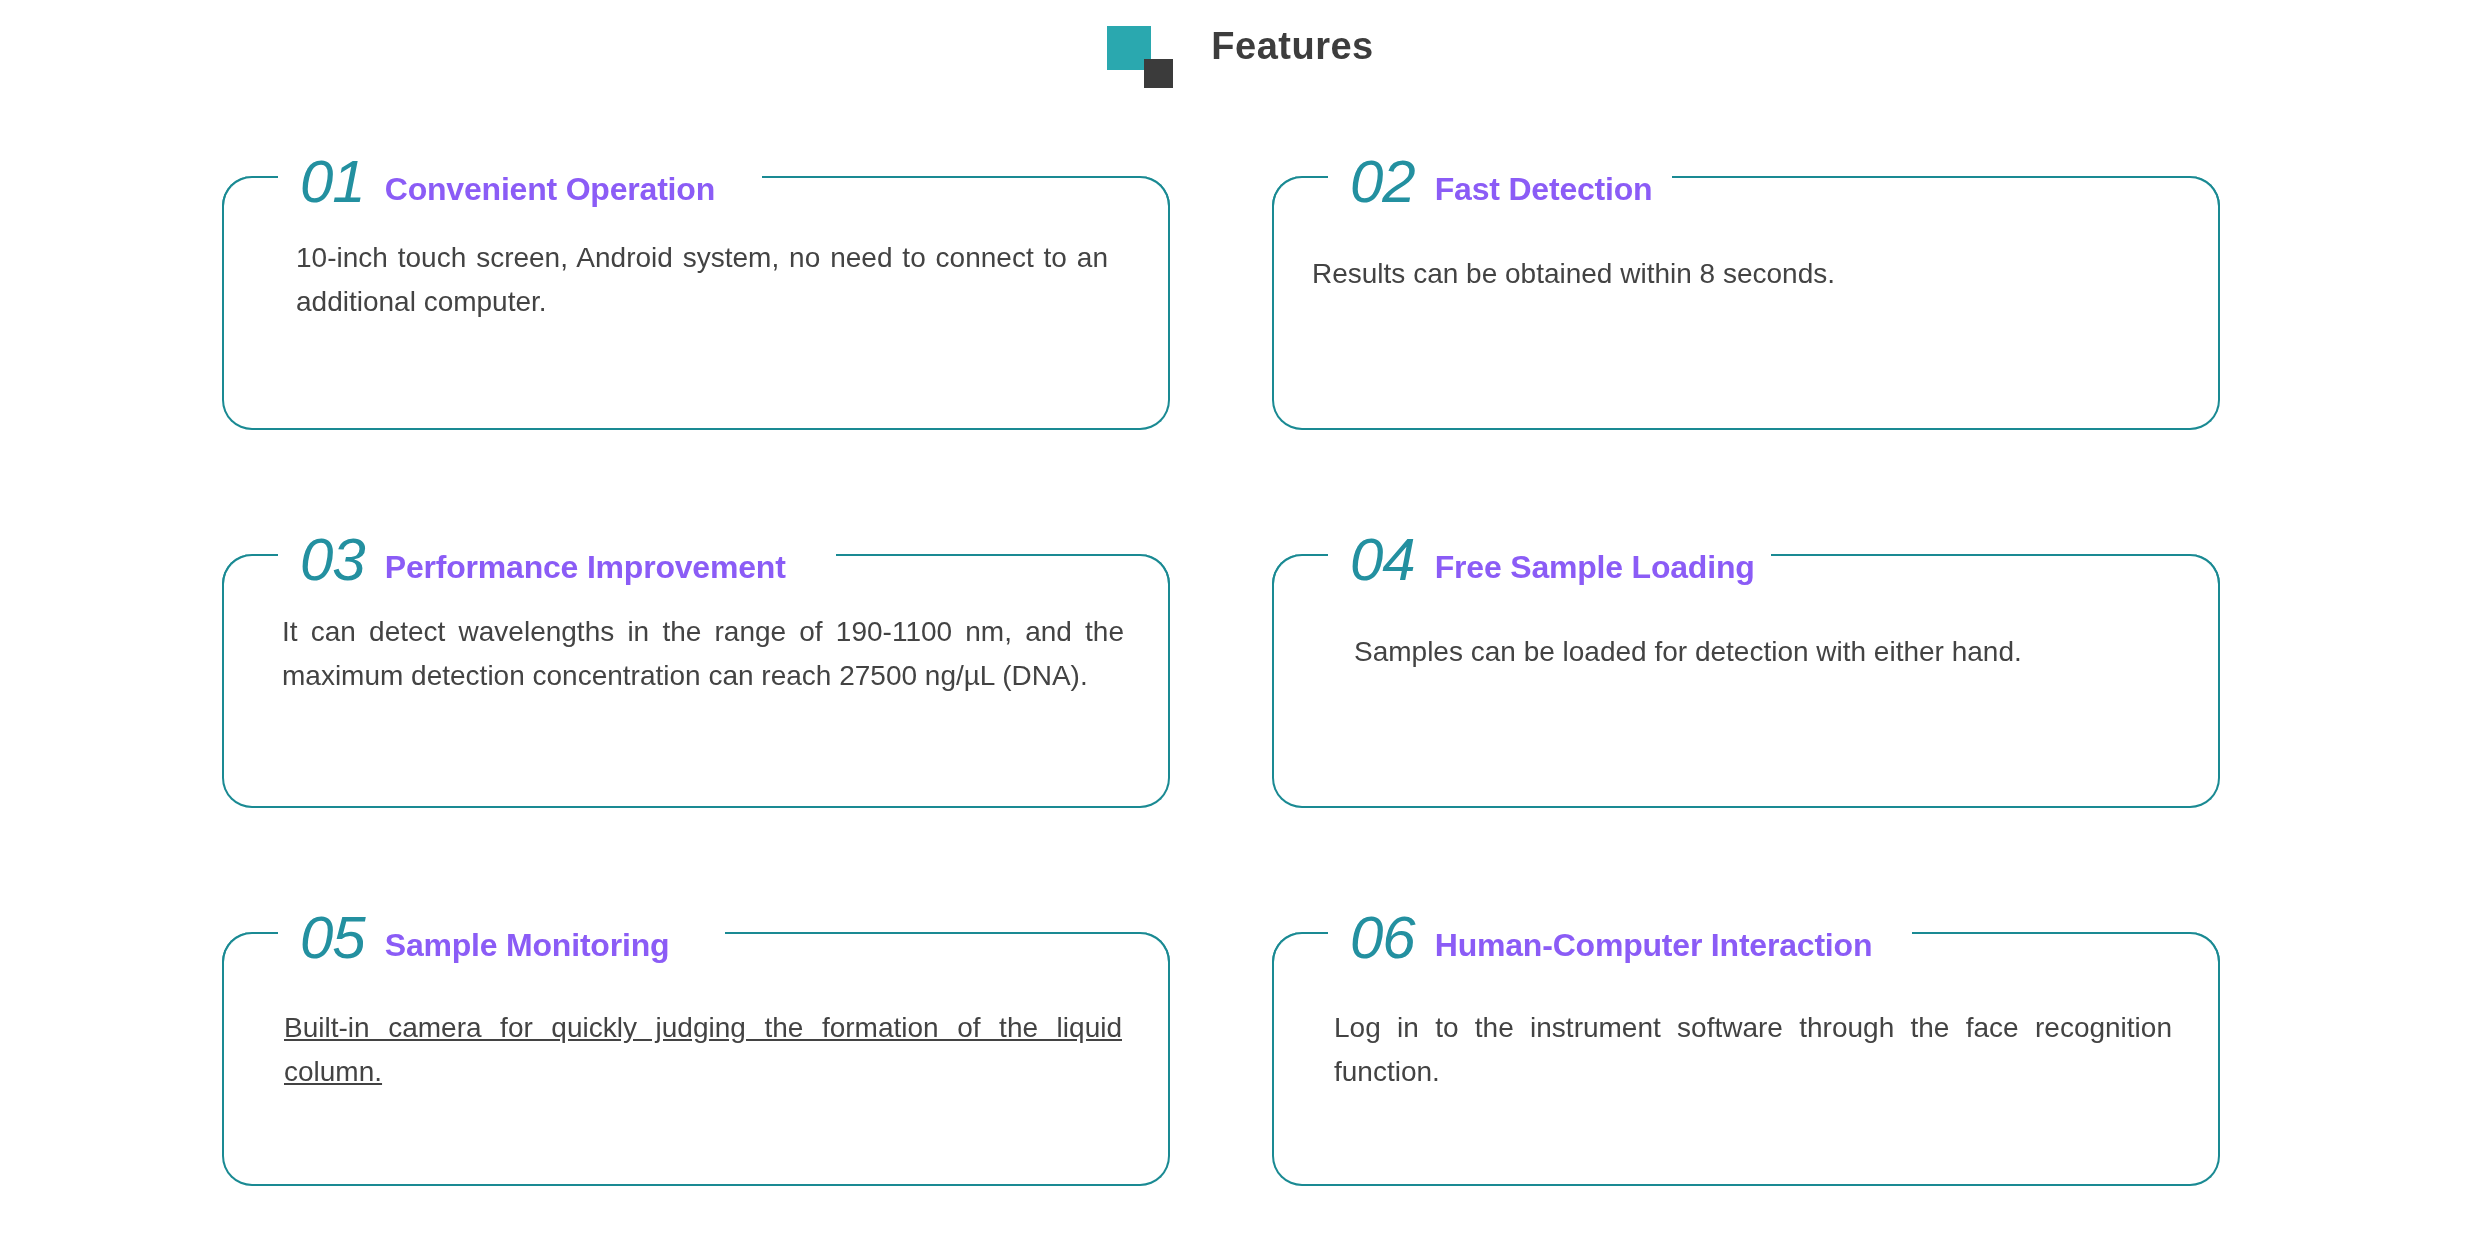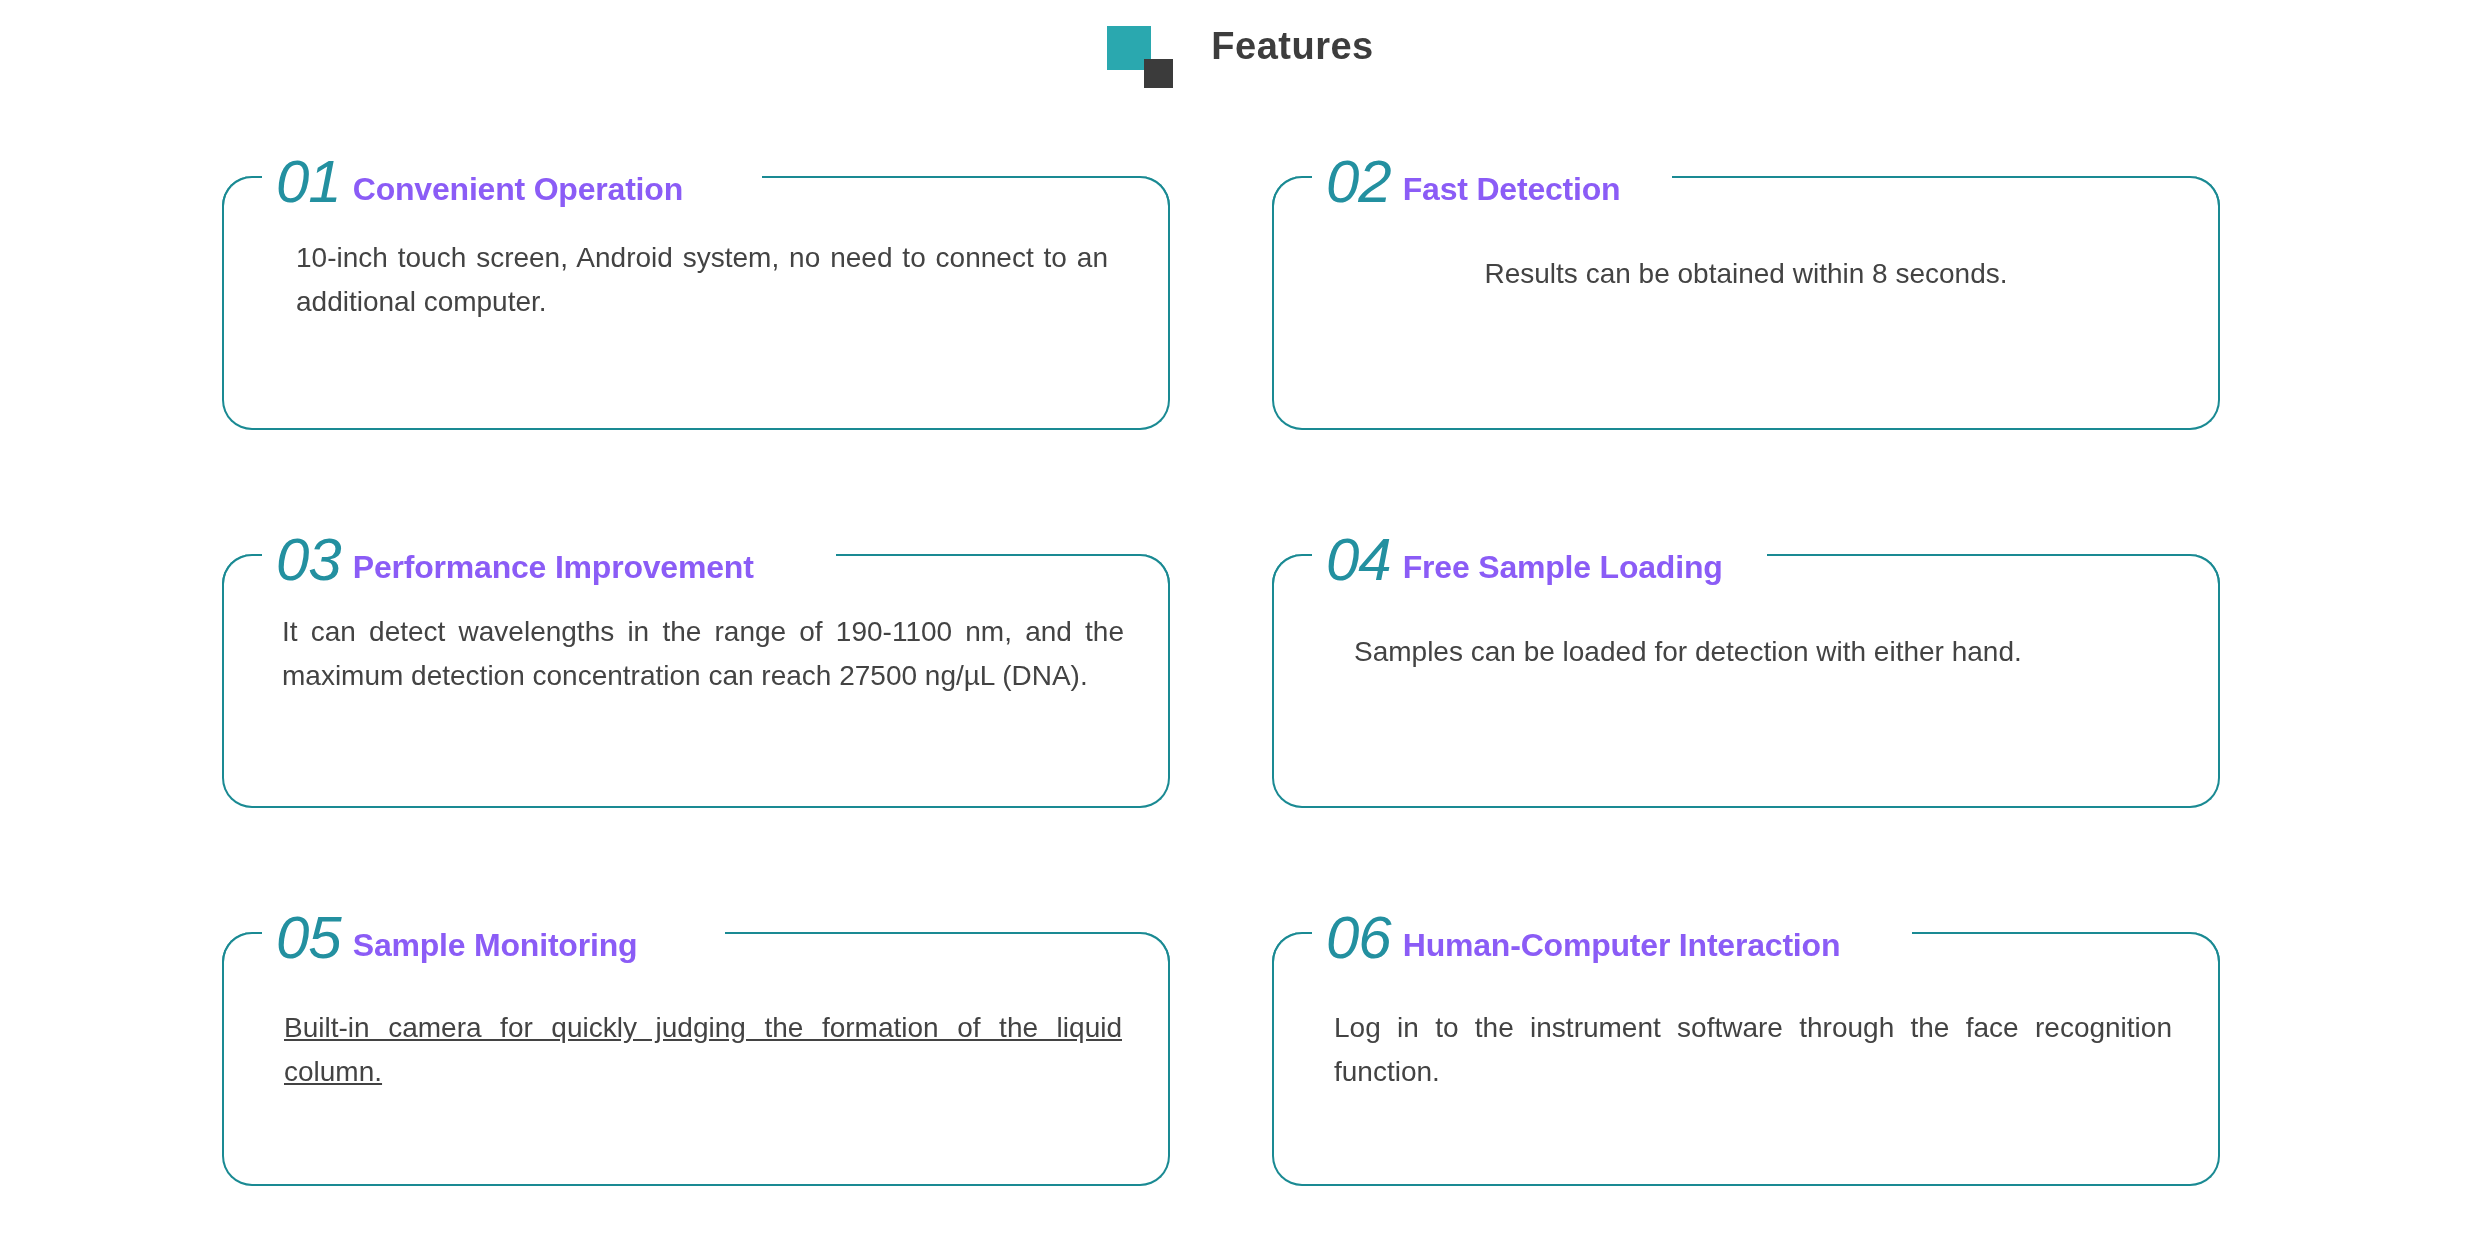--- a/index.html
+++ b/index.html
@@ -118,26 +118,26 @@
     border-top: 2px solid #1a8a93;
     border-right: 2px solid #1a8a93;
     border-top-right-radius: 30px;
     border-left: none;
     border-bottom: none;
     pointer-events: none;
   }
 
   .card-heading {
     position: absolute;
-    left: 40px;
+    left: 64px;
     top: 0px;
     height: 60px;
     display: flex;
     align-items: baseline;
-    gap: 12px;
+    gap: 20px;
     background: #ffffff;
     padding: 0 16px 0 14px;
     white-space: nowrap;
     z-index: 2;
   }
 
   .card-number {
     font-size: 60px;
     font-weight: 400;
     color: #2390a0;
@@ -158,21 +158,21 @@
   .card-body {
     position: absolute;
     left: 72px;
     right: 64px;
     top: 90px;
     font-size: 28px;
     line-height: 1.58;
     color: #434343;
   }
   .card-body.justify { text-align: justify; text-align-last: left; }
-  .card-body.center  { text-align: center; }
+  .card-body.center  { text-align: left; }
 
   
   .card[data-idx="0"] .card-body { top: 86px; left: 74px; right: 62px; }
   .card[data-idx="1"] .card-body { top: 102px; left: 40px; right: 40px; }
   .card[data-idx="2"] .card-body { top: 82px; left: 60px; right: 46px; }
   .card[data-idx="3"] .card-body { top: 102px; left: 82px; right: 64px; }
   .card[data-idx="4"] .card-body { top: 100px; left: 62px; right: 48px; text-decoration: underline; }
   .card[data-idx="5"] .card-body { top: 100px; left: 62px; right: 48px; }
 </style>
 </head>

